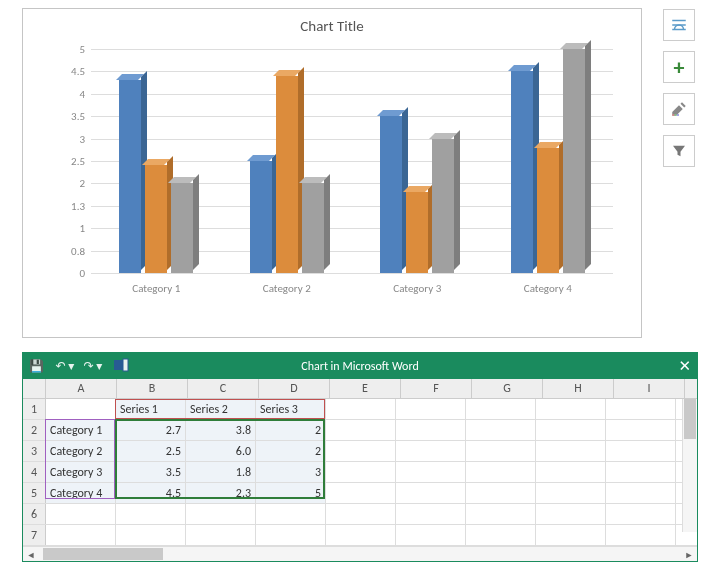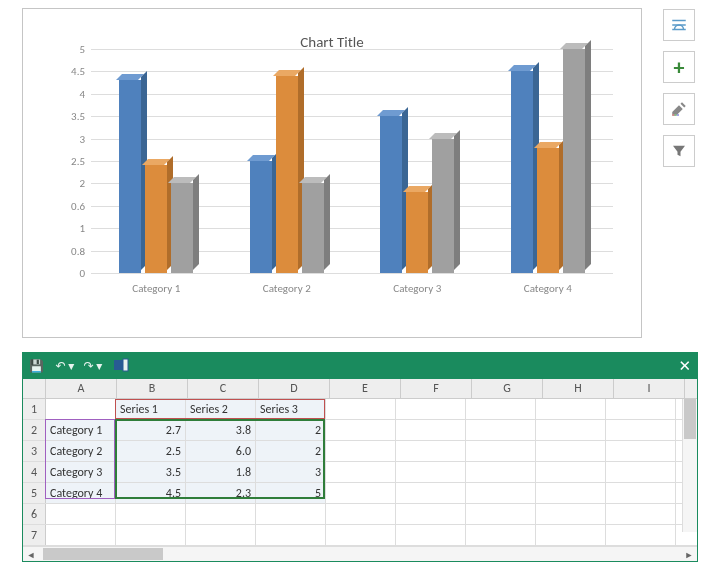--- a/index.html
+++ b/index.html
@@ -1,18 +1,18 @@
 <!DOCTYPE html>
 <html><head>
 <meta charset="utf-8">
 <style>
 body{margin:0;font-family:Calibri,Arial,sans-serif;font-size:12px;color:#555;background:#fff;width:720px}
 .page{padding:8px}
 .chart-area{border:1px solid #c5c5c5;margin:0 70px 14px 14px;height:330px;position:relative;box-sizing:border-box}
-.chart-title{text-align:center;font-size:15px;color:#555;margin-top:24px}
+.chart-title{text-align:center;font-size:15px;color:#555;margin-top:8px}
 .plot{position:absolute;left:68px;right:28px;top:40px;bottom:64px}
 .grid-line{position:absolute;left:0;right:0;border-top:1px solid #ddd}
 .y-tick{position:absolute;left:-38px;width:32px;text-align:right;color:#888;font-size:11px;transform:translateY(-50%)}
 .groups{position:absolute;left:0;right:0;top:0;bottom:0;display:flex}
 .group{flex:1;position:relative;display:flex;align-items:flex-end;justify-content:center;gap:4px;padding:0 14px;box-sizing:border-box}
 .bar{position:relative;flex:0 0 22px}
 .bar .face{position:absolute;left:0;right:0;bottom:0}
 .bar .top{position:absolute;left:0;right:0;height:6px;transform:skewX(-45deg) translateX(3px);transform-origin:top left}
 .bar .side{position:absolute;top:0;bottom:0;right:-6px;width:6px;transform:skewY(-45deg) translateY(-3px);transform-origin:top left}
 .c1 .face{background:#4f81bd}.c1 .top{background:#6f9bd1}.c1 .side{background:#3b6694}
@@ -57,21 +57,21 @@
   <div class="chart-area">
     <div class="chart-title">Chart Title</div>
     <div class="plot" id="plot">
         <div class="grid-line" style="top: 100%;"></div>
         <div class="y-tick" style="top: 100%;">0</div>
         <div class="grid-line" style="top: 90%;"></div>
         <div class="y-tick" style="top: 90%;">0.8</div>
         <div class="grid-line" style="top: 80%;"></div>
         <div class="y-tick" style="top: 80%;">1</div>
         <div class="grid-line" style="top: 70%;"></div>
-        <div class="y-tick" style="top: 70%;">0.6</div>
+        <div class="y-tick" style="top: 70%;">1.3</div>
         <div class="grid-line" style="top: 60%;"></div>
         <div class="y-tick" style="top: 60%;">2</div>
         <div class="grid-line" style="top: 50%;"></div>
         <div class="y-tick" style="top: 50%;">2.5</div>
         <div class="grid-line" style="top: 40%;"></div>
         <div class="y-tick" style="top: 40%;">3</div>
         <div class="grid-line" style="top: 30%;"></div>
         <div class="y-tick" style="top: 30%;">3.5</div>
         <div class="grid-line" style="top: 20%;"></div>
         <div class="y-tick" style="top: 20%;">4</div>
@@ -180,20 +180,21 @@
 
   <div class="excel">
     <div class="titlebar">
       <div class="tbtn">💾</div>
       <div class="tbtn">↶ ▾</div>
       <div class="tbtn">↷ ▾</div>
       <div class="tbtn"><svg width="16" height="16" viewBox="0 0 16 16">
             <rect x="1" y="3" width="9" height="10" fill="#2a5699"></rect>
             <rect x="10" y="2" width="5" height="12" fill="#fff" stroke="#2a5699"></rect>
           </svg></div>
+      <div class="title">Chart in Microsoft Word</div>
       <div class="close">✕</div>
     </div>
     <div class="sheet" id="sheet">
         <div class="hdr-row">
           <div class="corner"></div>
           <div class="colhdr">A</div>
           <div class="colhdr">B</div>
           <div class="colhdr">C</div>
           <div class="colhdr">D</div>
           <div class="colhdr">E</div>

